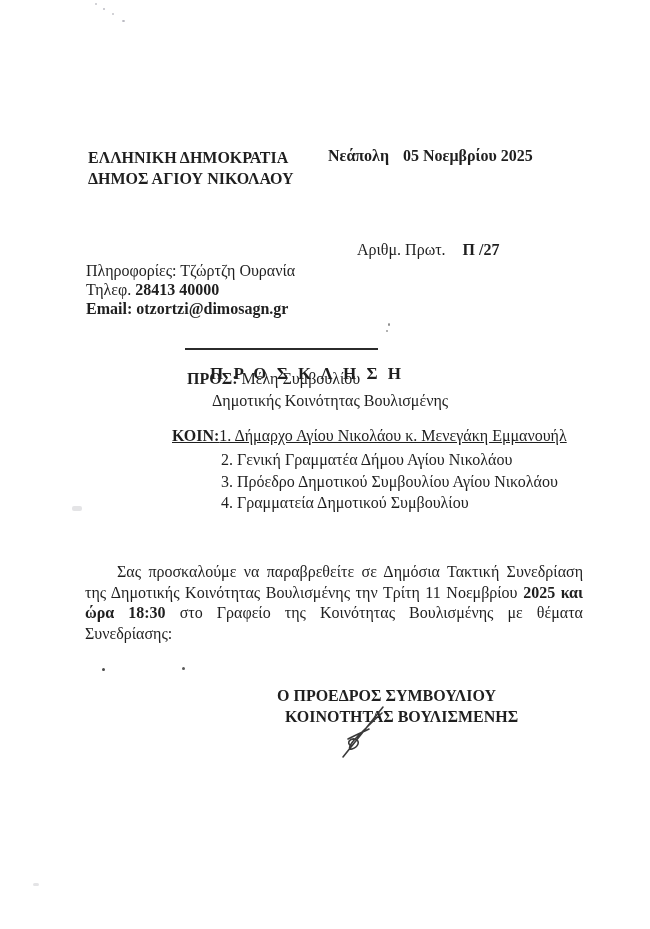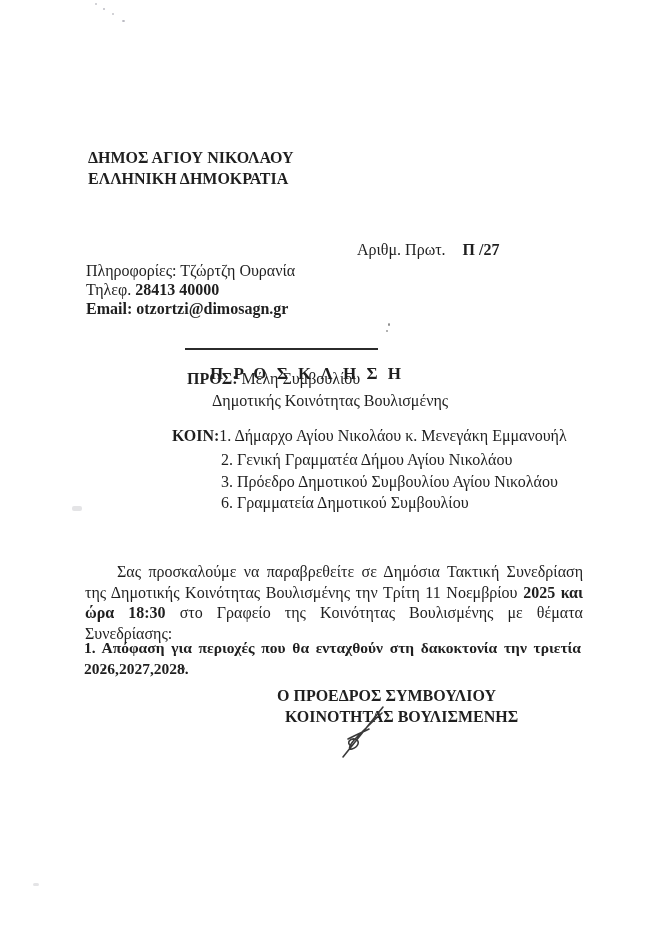--- a/index.html
+++ b/index.html
@@ -19,21 +19,21 @@
   .date-line{left:328px;top:147px;font-weight:bold;}
   .date-value{margin-left:14px;}
   .dept{left:88px;top:203px;line-height:20.5px;font-weight:bold;}
   .protocol{left:357px;top:241px;}
   .protocol-value{margin-left:17px;font-weight:bold;}
   .contact{left:86px;top:261px;line-height:19px;}
   .doc-title{left:210px;top:328px;font-size:17px;font-weight:bold;letter-spacing:3px;margin-top:36px;}
   .title-underline{left:185px;top:348px;width:193px;height:2px;background:#2b2b2b;}
   .pros{left:187px;top:368px;line-height:21.5px;}
   .pros-line2{margin-left:25px;}
-  .koin-line1{left:172px;top:427px;}
+  .koin-line1{left:172px;top:427px;text-decoration:underline;}
   .koin-rest{left:221px;top:449px;line-height:21.5px;}
   .body-para{
     left:85px;top:562px;width:498px;
     text-align:justify;text-indent:32px;line-height:20.5px;
     white-space:normal;
   }
   .agenda{
     left:84px;top:638px;width:497px;
     text-align:justify;font-weight:bold;line-height:20.5px;font-size:15.5px;
     white-space:normal;
@@ -56,24 +56,27 @@
   <div class="dot" style="left:112px;top:13px;width:2px;height:2px;background:#c4c4ca;"></div>
   <div class="dot" style="left:122px;top:20px;width:3px;height:2px;background:#b8b8c0;"></div>
   <div class="dot" style="left:388px;top:323px;width:2px;height:3px;background:#8a8a8a;"></div>
   <div class="dot" style="left:386px;top:330px;width:2px;height:2px;background:#9a9a9a;"></div>
   <div class="smudge" style="left:72px;top:506px;width:10px;height:5px;"></div>
   <div class="dot" style="left:102px;top:668px;width:3px;height:3px;background:#4a4a4a;"></div>
   <div class="dot" style="left:182px;top:667px;width:3px;height:3px;background:#5a5a5a;"></div>
   <div class="smudge" style="left:33px;top:883px;width:6px;height:3px;"></div>
 
   <div class="abs hdr-left fs16">
+    <div>ΕΛΛΗΝΙΚΗ ΔΗΜΟΚΡΑΤΙΑ</div>
     <div>ΔΗΜΟΣ ΑΓΙΟΥ ΝΙΚΟΛΑΟΥ</div>
-    <div>ΕΛΛΗΝΙΚΗ ΔΗΜΟΚΡΑΤΙΑ</div>
   </div>
 
+  <div class="abs date-line fs16">
+    <span>Νεάπολη</span><span class="date-value">05 Νοεμβρίου 2025</span>
+  </div>
 
 
   <div class="abs protocol fs16">
     <span>Αριθμ. Πρωτ.</span><span class="protocol-value">Π /27</span>
   </div>
 
   <div class="abs contact fs16">
     <div>Πληροφορίες: Τζώρτζη Ουρανία</div>
     <div>
       <span>Τηλεφ.</span>
@@ -92,28 +95,27 @@
     </div>
     <div class="pros-line2">Δημοτικής  Κοινότητας Βουλισμένης</div>
   </div>
 
   <div class="abs koin-line1 fs16">
     <span class="b">ΚΟΙΝ:</span><span>1.  Δήμαρχο Αγίου Νικολάου κ. Μενεγάκη Εμμανουήλ</span>
   </div>
   <div class="abs koin-rest fs16">
     <div>2. Γενική Γραμματέα Δήμου Αγίου Νικολάου</div>
     <div>3. Πρόεδρο Δημοτικού Συμβουλίου Αγίου Νικολάου</div>
-    <div>6. Γραμματεία Δημοτικού Συμβουλίου</div>
+    <div>4. Γραμματεία Δημοτικού Συμβουλίου</div>
   </div>
 
   <div class="abs body-para fs16">
     <span>Σας προσκαλούμε να παραβρεθείτε σε Δημόσια Τακτική Συνεδρίαση της Δημοτικής Κοινότητας Βουλισμένης την Τρίτη 11 Νοεμβρίου </span><span class="b">2025 και ώρα 18:30</span><span> στο Γραφείο της Κοινότητας Βουλισμένης με θέματα Συνεδρίασης:</span>
   </div>
 
-  <div class="abs agenda">1. Απόφαση για περιοχές που θα ενταχθούν στη δακοκτονία την τριετία 2026,2027,2028.</div>
 
   <div class="abs sig-role fs16">
     <div>Ο ΠΡΟΕΔΡΟΣ ΣΥΜΒΟΥΛΙΟΥ</div>
     <div class="sig-role-line2">ΚΟΙΝΟΤΗΤΑΣ ΒΟΥΛΙΣΜΕΝΗΣ</div>
   </div>
 
   <div class="abs sig-svg">
     <svg width="55" height="60" viewBox="0 0 55 60" fill="none">
       <path d="M6,55 L46,5 M45,11 C37,18 27,28 20,35 C13,42 10,48 15,47 C21,45 24,39 18,37 C13,36 9,41 14,44 M11,37 C18,33 26,30 32,27" stroke="#3a3a3a" stroke-width="1.6" stroke-linecap="round" fill="none"></path>
     </svg>

